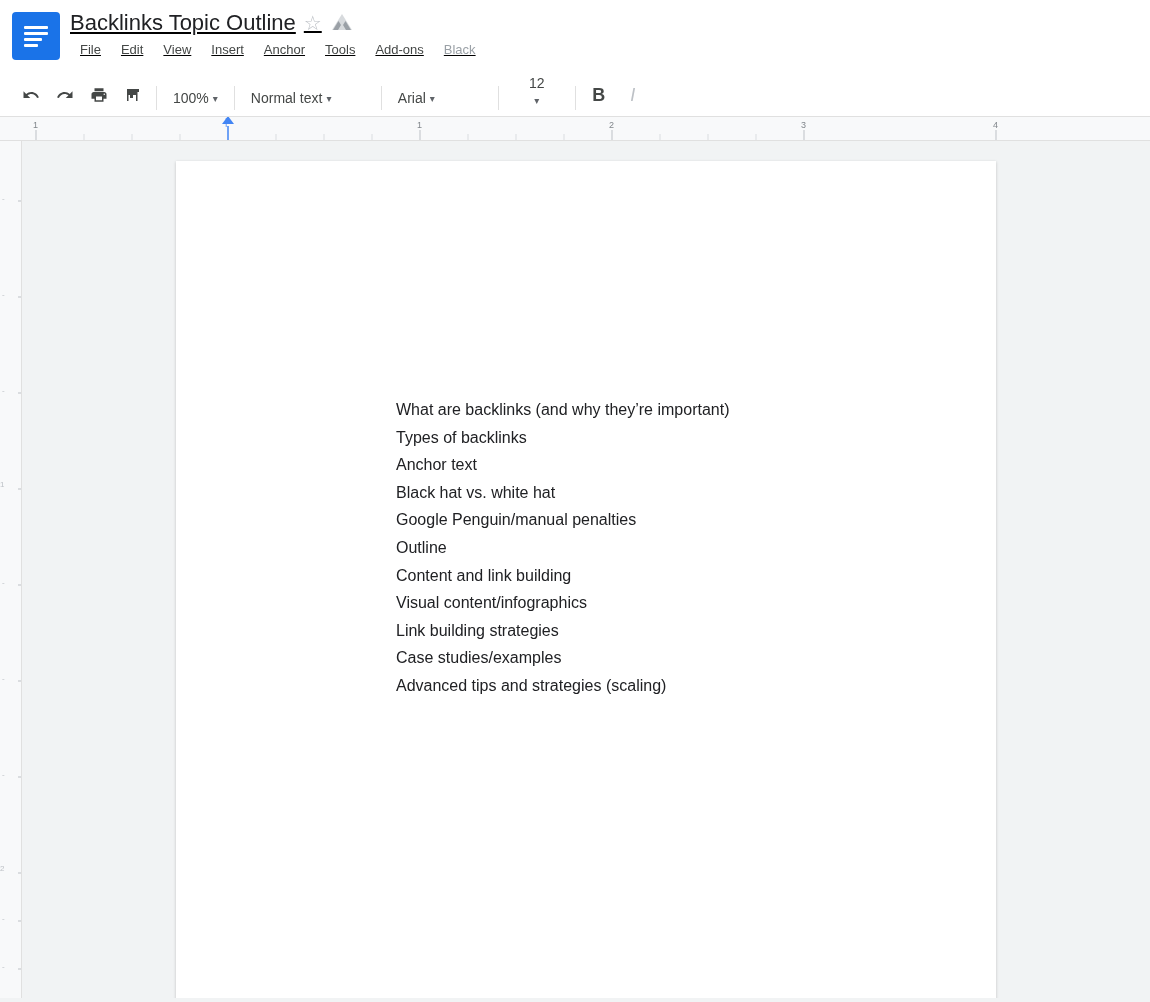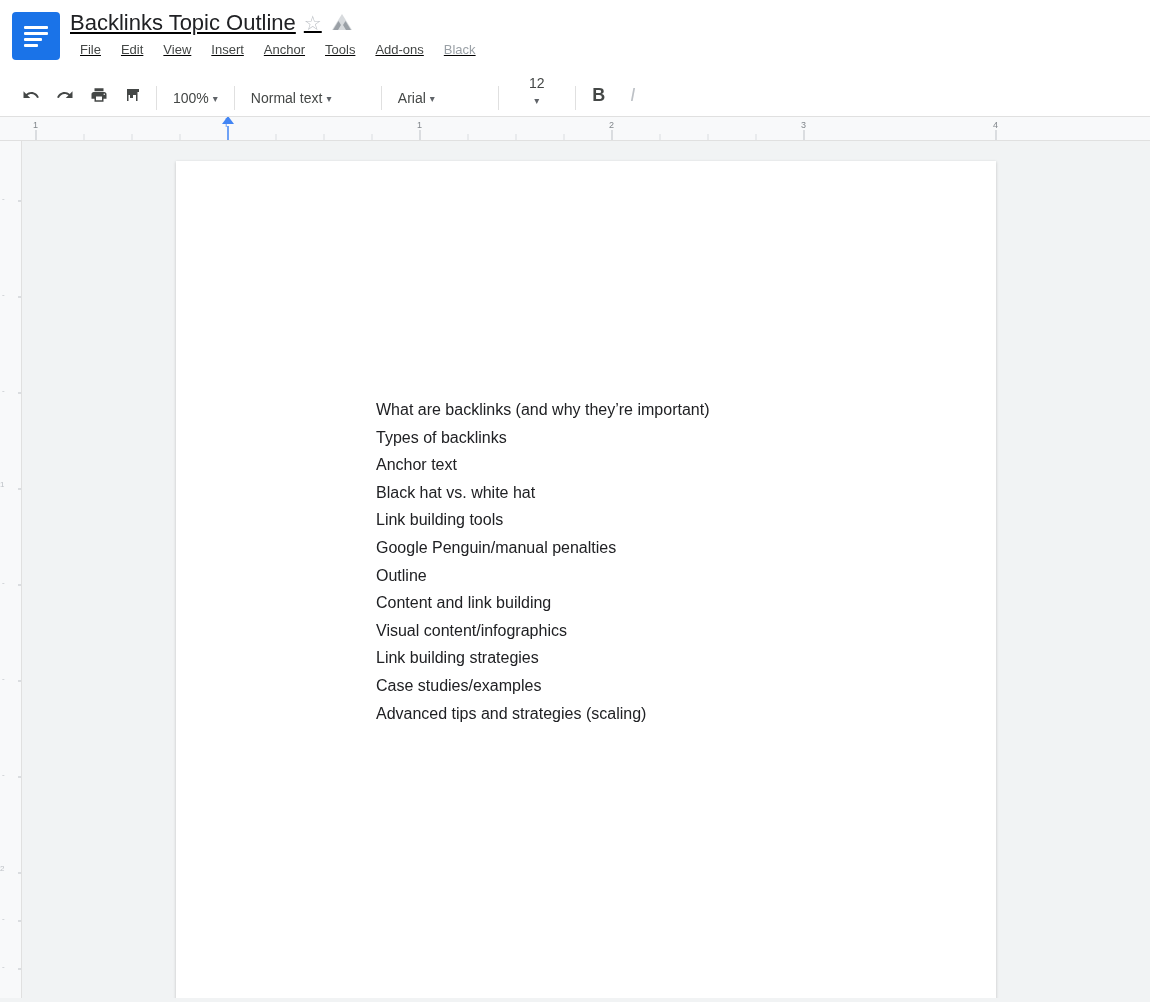--- a/index.html
+++ b/index.html
@@ -182,20 +182,21 @@
       font-family: Arial, sans-serif;
       font-size: 16px;
       color: #202124;
       line-height: 1.6;
     }
 
     .doc-line {
       margin-bottom: 2px;
       font-size: 16px;
       color: #202124;
+      margin-left: 20px;
     }
 
     .doc-spacer {
       height: 140px;
     }
   </style>
 </head>
 <body>
 
 <div class="title-bar">
@@ -360,21 +361,20 @@
 
   <div class="doc-area">
     <div class="doc-page">
       <div class="doc-content">
         <div class="doc-spacer"></div>
 
         <div class="doc-line">What are backlinks (and why they’re important)</div>
         <div class="doc-line">Types of backlinks</div>
         <div class="doc-line">Anchor text</div>
         <div class="doc-line">Black hat vs. white hat</div>
-        <div class="doc-line">Link building tools</div>
         <div class="doc-line">Google Penguin/manual penalties</div>
         <div class="doc-line">Outline</div>
         <div class="doc-line">Content and link building</div>
         <div class="doc-line">Visual content/infographics</div>
         <div class="doc-line">Link building strategies</div>
         <div class="doc-line">Case studies/examples</div>
         <div class="doc-line">Advanced tips and strategies (scaling)</div>
       </div>
     </div>
   </div>

